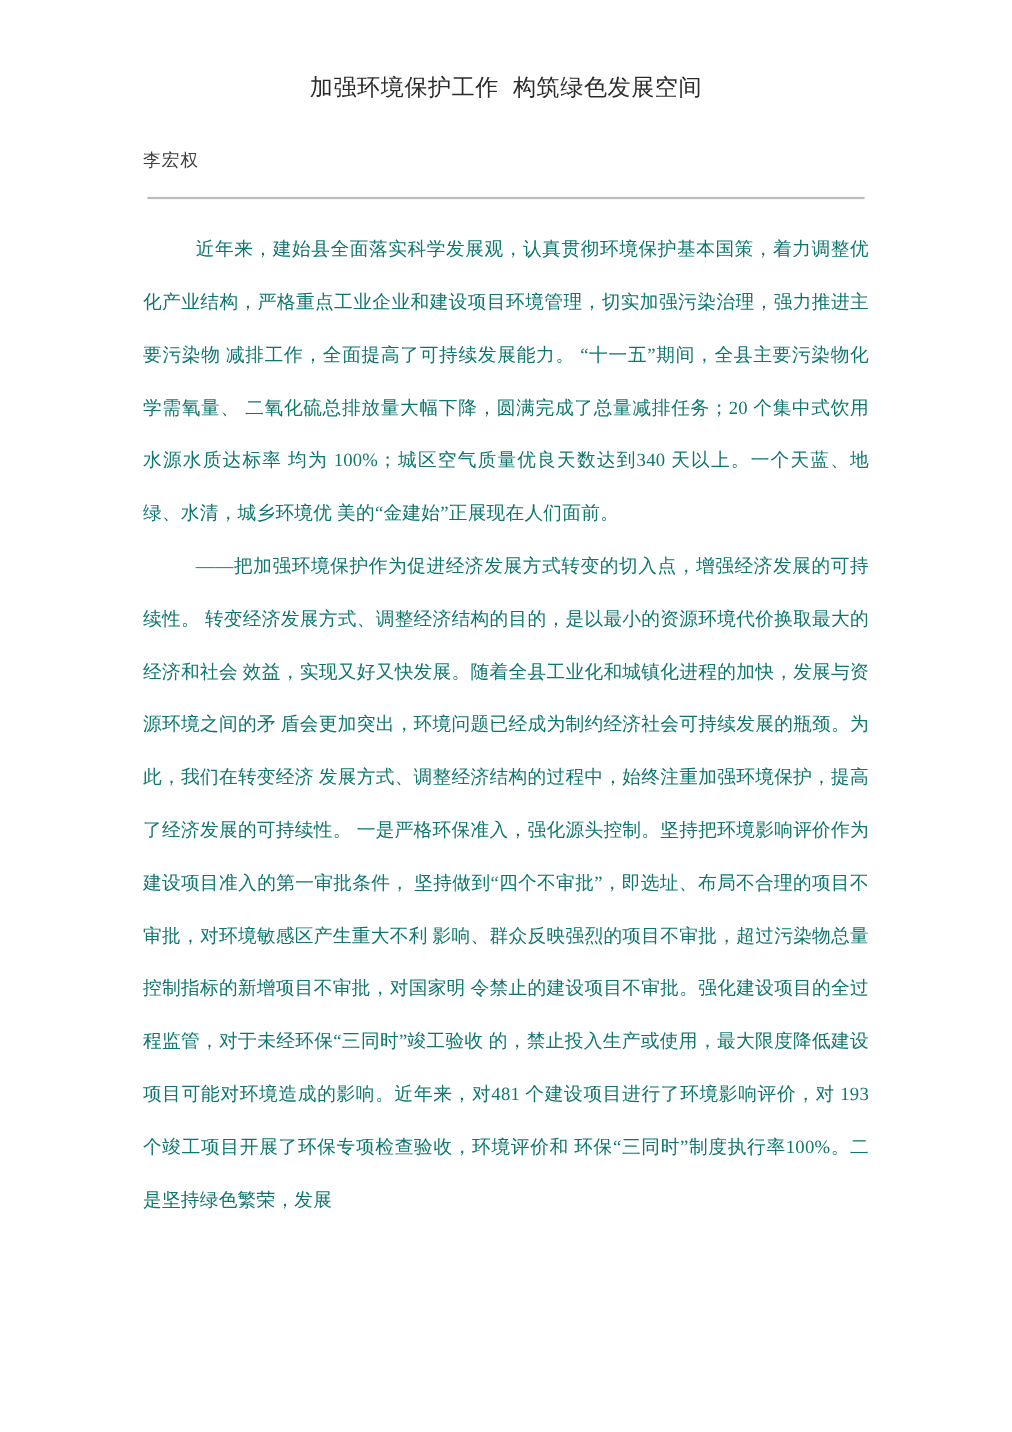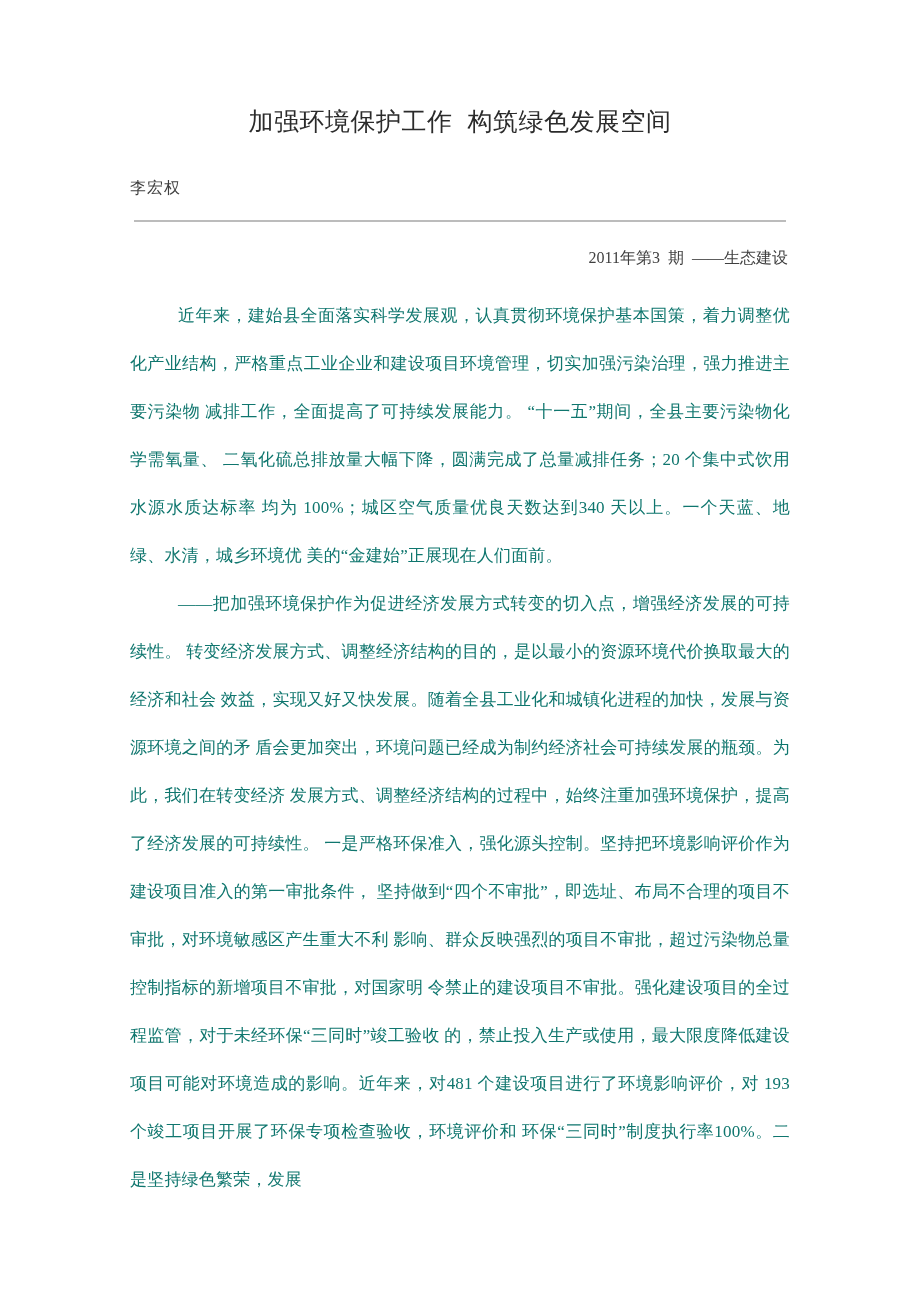--- a/index.html
+++ b/index.html
@@ -26,24 +26,24 @@
   .content {
     position: absolute;
     left: 130px;
     top: 0;
     width: 660px;
   }
 
   
   .doc-title {
     margin: 0;
-    padding-top: 104px;
+    padding-top: 63px;
     text-align: center;
     font-family: "Liberation Sans", "DejaVu Sans", sans-serif;
-    font-size: 25px;
+    font-size: 21px;
     font-weight: 500;
     line-height: 34px;
     color: #2b2b2b;
     letter-spacing: 0.5px;
     white-space: pre;
   }
 
   .doc-author {
     margin: 0;
     padding-top: 39px;
@@ -101,21 +101,20 @@
 
 <div class="page">
   <div class="content">
 
     <h1 class="doc-title">加强环境保护工作  构筑绿色发展空间</h1>
 
     <div class="doc-author">李宏权</div>
 
     <hr class="header-rule">
 
-    <div class="issue-line">2011年第3  期  ——生态建设</div>
 
     <div class="body-block">
       <p class="para indent">近年来，建始县全面落实科学发展观，认真贯彻环境保护基本国策，着力调整优化产业结构，严格重点工业企业和建设项目环境管理，切实加强污染治理，强力推进主要污染物  减排工作，全面提高了可持续发展能力。 “十一五”期间，全县主要污染物化学需氧量、  二氧化硫总排放量大幅下降，圆满完成了总量减排任务；20  个集中式饮用水源水质达标率  均为  100%；城区空气质量优良天数达到340  天以上。一个天蓝、地绿、水清，城乡环境优  美的“金建始”正展现在人们面前。</p>
       <p class="para indent">——把加强环境保护作为促进经济发展方式转变的切入点，增强经济发展的可持续性。  转变经济发展方式、调整经济结构的目的，是以最小的资源环境代价换取最大的经济和社会  效益，实现又好又快发展。随着全县工业化和城镇化进程的加快，发展与资源环境之间的矛  盾会更加突出，环境问题已经成为制约经济社会可持续发展的瓶颈。为此，我们在转变经济  发展方式、调整经济结构的过程中，始终注重加强环境保护，提高了经济发展的可持续性。  一是严格环保准入，强化源头控制。坚持把环境影响评价作为建设项目准入的第一审批条件，  坚持做到“四个不审批”，即选址、布局不合理的项目不审批，对环境敏感区产生重大不利  影响、群众反映强烈的项目不审批，超过污染物总量控制指标的新增项目不审批，对国家明  令禁止的建设项目不审批。强化建设项目的全过程监管，对于未经环保“三同时”竣工验收  的，禁止投入生产或使用，最大限度降低建设项目可能对环境造成的影响。近年来，对481  个建设项目进行了环境影响评价，对  193个竣工项目开展了环保专项检查验收，环境评价和  环保“三同时”制度执行率100%。二是坚持绿色繁荣，发展</p>
     </div>
 
   </div>
 </div>
 
 </body></html>

